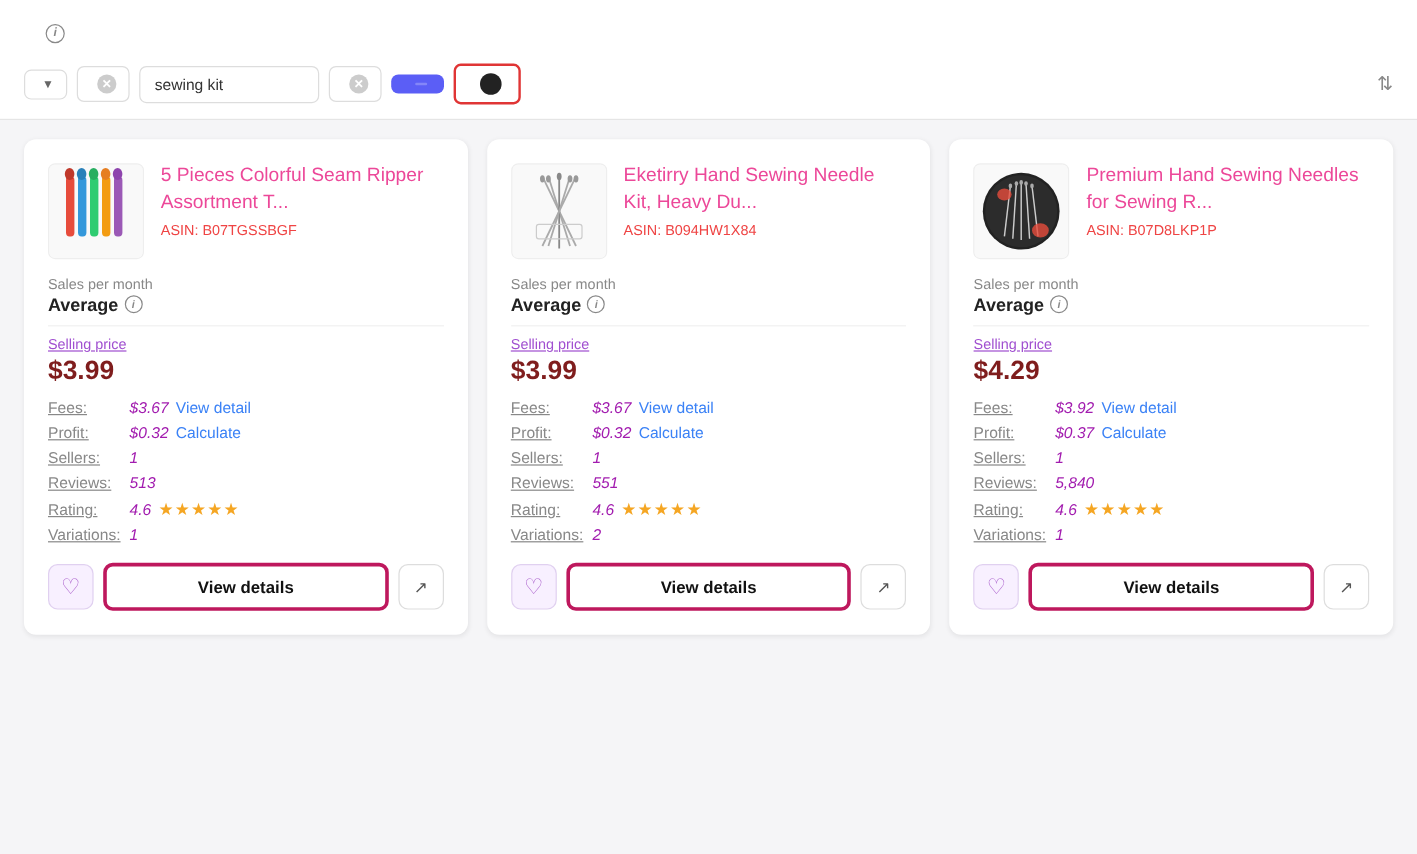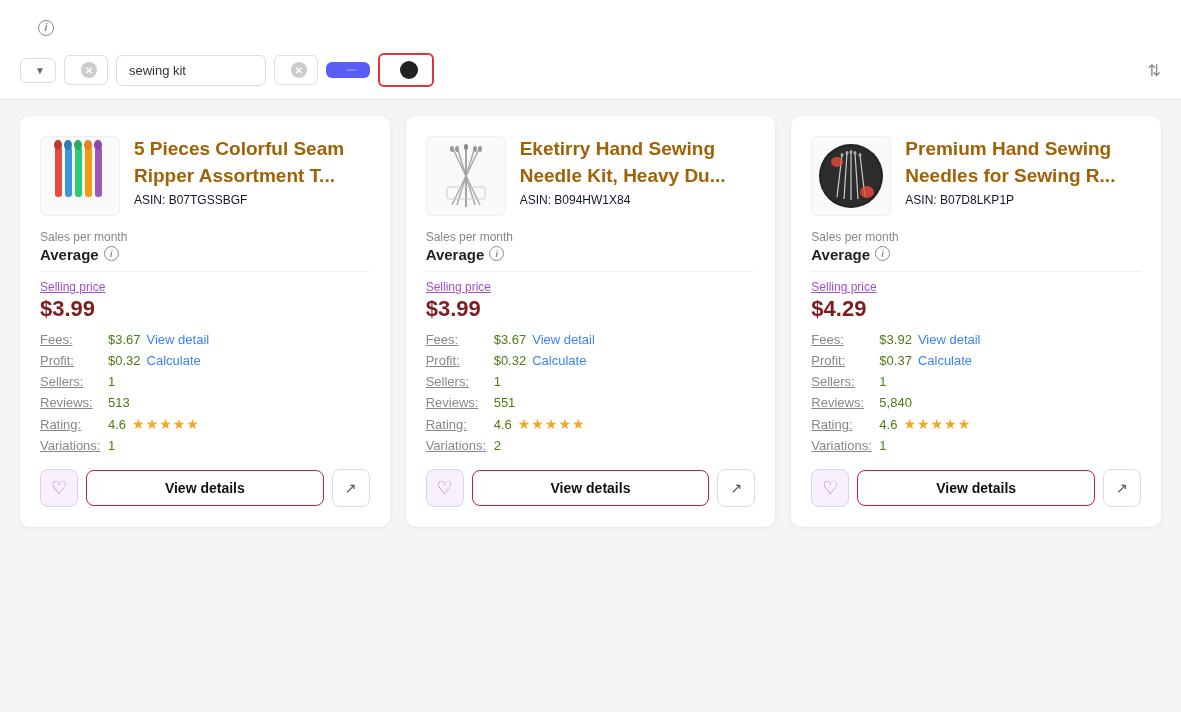--- a/index.html
+++ b/index.html
@@ -33,43 +33,43 @@
     .sort-icon { font-size: 16px; cursor: pointer; }
 
     .main { padding: 16px 20px; }
     .cards-grid { display: grid; grid-template-columns: repeat(3, 1fr); gap: 16px; }
 
     .card { background: #fff; border-radius: 10px; padding: 20px; box-shadow: 0 1px 4px rgba(0,0,0,0.07); }
 
     .product-header { display: flex; align-items: flex-start; gap: 14px; margin-bottom: 14px; }
     .product-thumb { width: 80px; height: 80px; border: 1px solid #eee; border-radius: 6px; object-fit: contain; background: #f9f9f9; display: flex; align-items: center; justify-content: center; flex-shrink: 0; overflow: hidden; }
     .product-info { flex: 1; }
-    .product-name { font-size: 19px; font-weight: 700; color: #a16207; margin-bottom: 4px; line-height: 1.4; }
-    .product-asin { font-size: 12px; color: #0f172a; }
+    .product-name { font-size: 16px; font-weight: 400; color: #ec4899; margin-bottom: 4px; line-height: 1.4; }
+    .product-asin { font-size: 12px; color: #ef4444; }
 
     .section-label { font-size: 12px; color: #888; margin-bottom: 2px; }
     .average-row { display: flex; align-items: flex-start; gap: 5px; font-weight: 700; font-size: 15px; margin-bottom: 8px; }
     .info-icon { width: 15px; height: 15px; border: 1.5px solid #888; border-radius: 50%; display: flex; align-items: center; justify-content: center; font-size: 9px; color: #888; font-style: italic; font-weight: bold; cursor: pointer; }
 
     .selling-price-label { font-size: 12px; color: #a04fd0; margin-bottom: 2px; text-decoration: underline; cursor: pointer; }
     .selling-price { font-size: 22px; font-weight: 700; color: #7f1d1d; margin-bottom: 10px; }
 
     .detail-row { display: flex; align-items: center; gap: 6px; margin-bottom: 6px; font-size: 13px; }
     .detail-key { color: #888; text-decoration: underline; cursor: pointer; min-width: 62px; }
-    .detail-value { color: #4d7c0f; }
+    .detail-value { color: #a21caf; font-style: italic; }
     .detail-link { color: #3b82f6; cursor: pointer; text-decoration: none; }
 
     .stars { display: flex; align-items: center; gap: 1px; }
     .star { color: #f5a623; font-size: 14px; }
     .star-half { color: #f5a623; font-size: 14px; }
 
     .card-footer { display: flex; align-items: center; gap: 8px; margin-top: 16px; }
     .fav-btn { width: 38px; height: 38px; border: 1px solid #e0d0f0; background: #f8f0ff; border-radius: 8px; display: flex; align-items: center; justify-content: center; cursor: pointer; flex-shrink: 0; }
     .fav-icon { color: #b06ad0; font-size: 18px; }
-    .view-details-btn { flex: 1; background: #fff; border: 1px solid #be185d; border-radius: 8px; padding: 9px 0; font-size: 14px; font-weight: 600; color: #111; cursor: pointer; text-align: center; }
+    .view-details-btn { flex: 1; background: #fff; border: 3px solid #be185d; border-radius: 8px; padding: 9px 0; font-size: 14px; font-weight: 600; color: #111; cursor: pointer; text-align: center; }
     .external-btn { width: 38px; height: 38px; border: 1px solid #ddd; background: #fff; border-radius: 8px; display: flex; align-items: center; justify-content: center; cursor: pointer; flex-shrink: 0; }
     .external-icon { font-size: 14px; color: #555; }
 
     .divider { height: 1px; background: #f0f0f0; margin: 8px 0; }
   </style>
 </head>
 <body>
 
 <div class="header">
   <div class="title-row">

